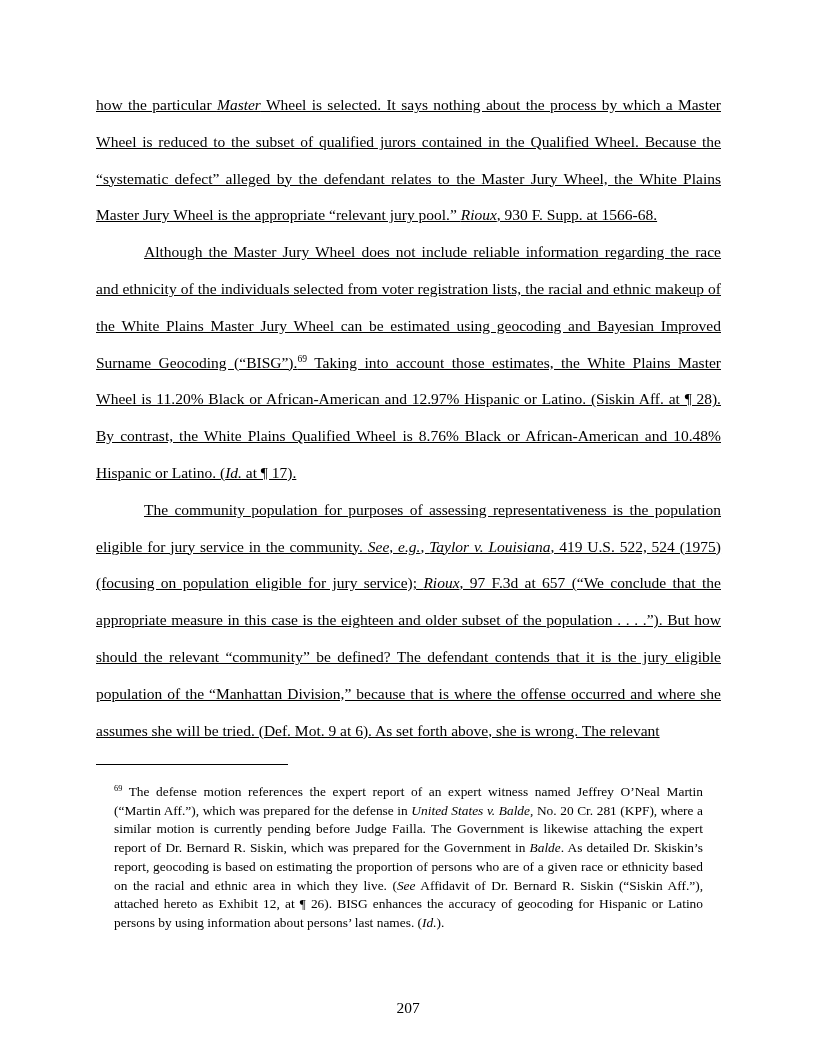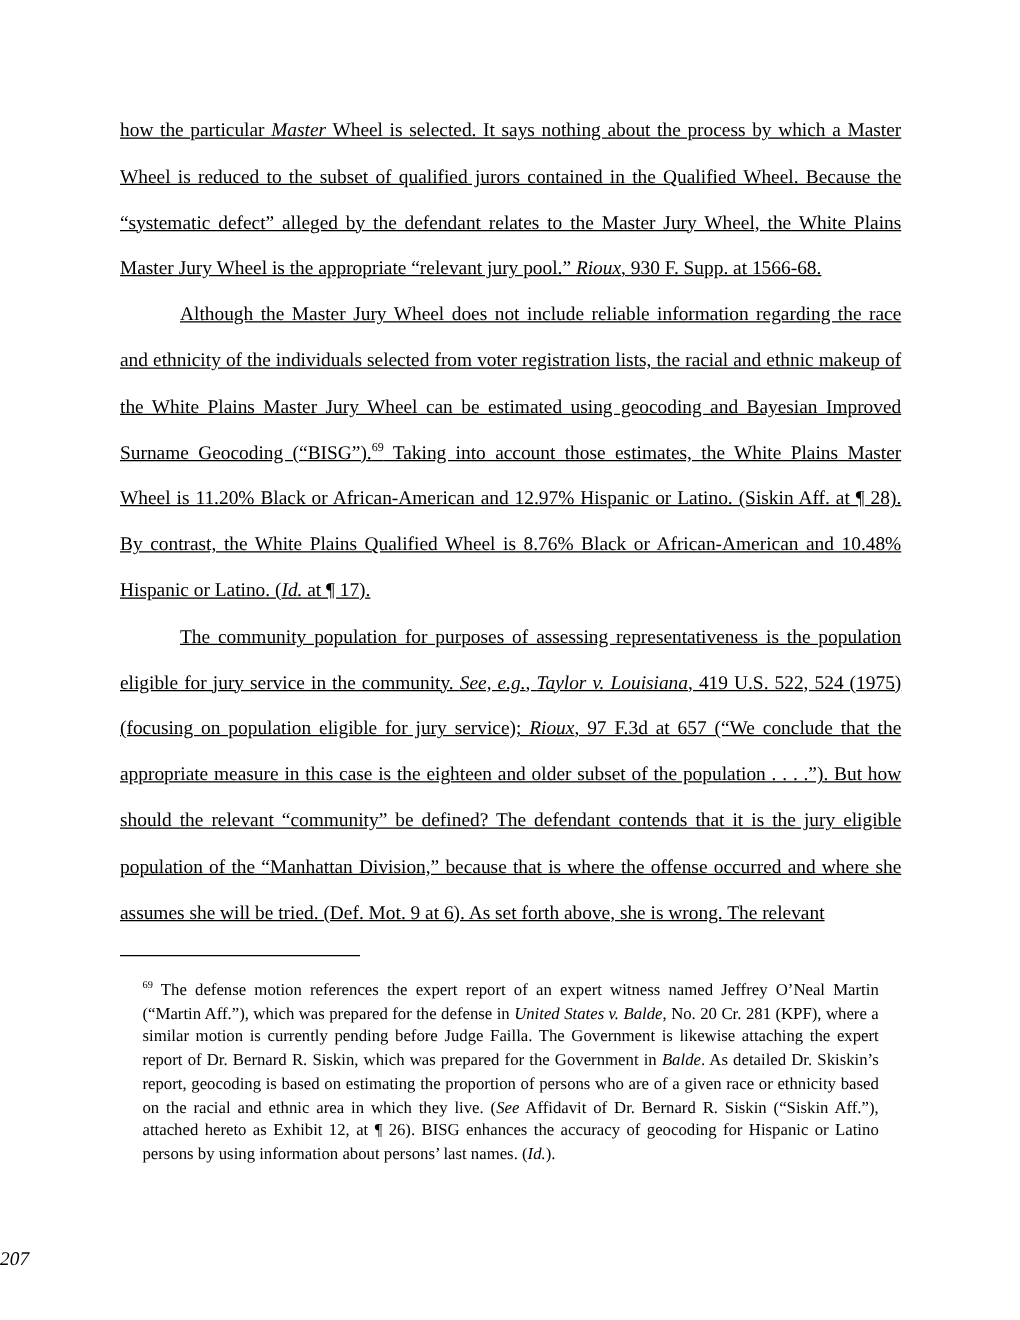--- a/index.html
+++ b/index.html
@@ -49,23 +49,22 @@
     margin: 18px;
     font-size: 13.4px;
     line-height: 18.7px;
     text-align: justify;
   }
   .page-number {
     position: absolute;
     left: 0;
     right: 0;
     top: 999px;
-    text-align: left;
+    text-align: center;
     font-size: 15.5px;
-    font-style: italic;
   }
 </style>
 </head>
 <body>
 
 <div class="page">
 
   <div class="body-text">
     <p class="no-indent"><span>how the particular </span><span style="font-style: italic;">Master</span><span> Wheel is selected. It says nothing about the process by which a Master Wheel is reduced to the subset of qualified jurors contained in the Qualified Wheel. Because the “systematic defect” alleged by the defendant relates to the Master Jury Wheel, the White Plains Master Jury Wheel is the appropriate “relevant jury pool.” </span><span style="font-style: italic;">Rioux</span><span>, 930 F. Supp. at 1566-68.</span></p>
     <p><span>Although the Master Jury Wheel does not include reliable information regarding the race and ethnicity of the individuals selected from voter registration lists, the racial and ethnic makeup of the White Plains Master Jury Wheel can be estimated using geocoding and Bayesian Improved Surname Geocoding (“BISG”).</span><sup>69</sup><span> Taking into account those estimates, the White Plains Master Wheel is 11.20% Black or African-American and 12.97% Hispanic or Latino. (Siskin Aff. at ¶ 28). By contrast, the White Plains Qualified Wheel is 8.76% Black or African-American and 10.48% Hispanic or Latino. (</span><span style="font-style: italic;">Id.</span><span> at ¶ 17).</span></p>

